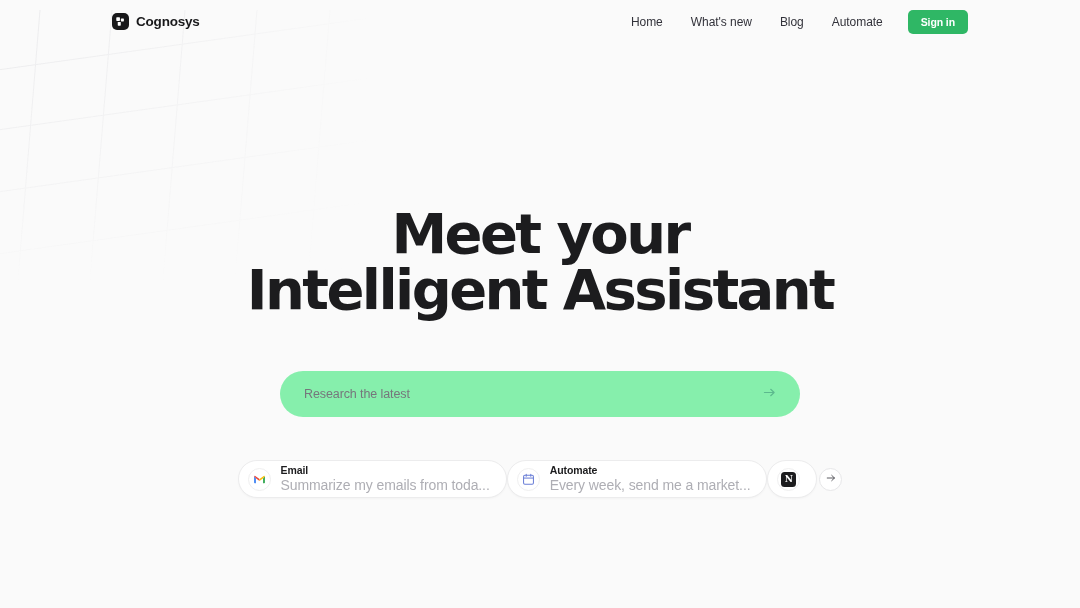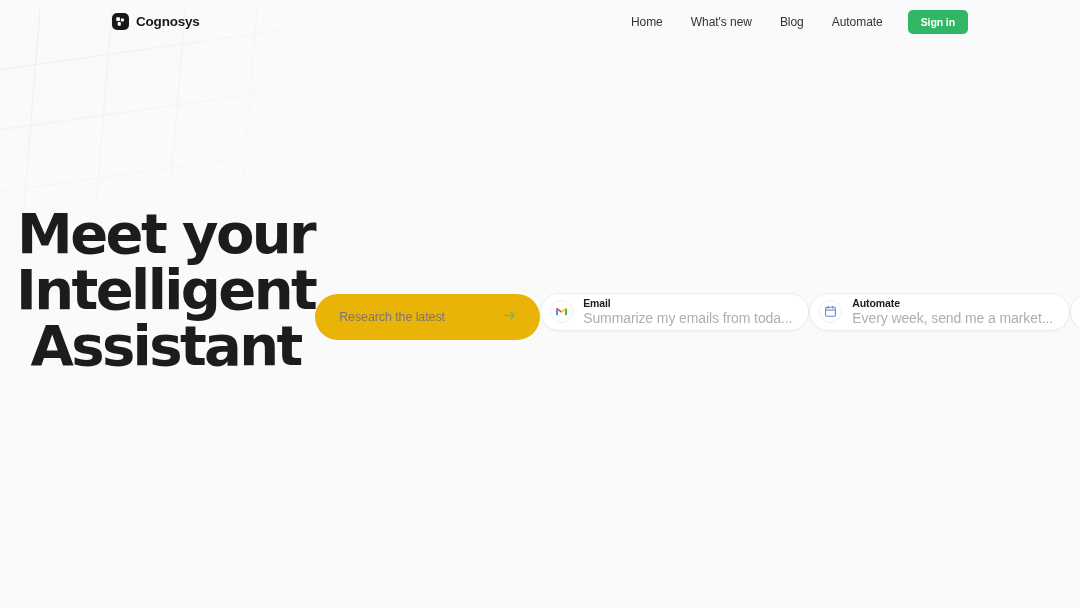--- a/index.html
+++ b/index.html
@@ -90,43 +90,42 @@
     cursor: pointer;
     letter-spacing: -0.1px;
     font-family: "Liberation Sans", sans-serif;
   }
 
   
   .hero {
     position: relative;
     z-index: 4;
     display: flex;
-    flex-direction: row;
+    flex-direction: column;
     align-items: center;
     padding-top: 163px;
-    padding-left: 16px;
   }
 
   .headline {
     font-size: 56px;
     line-height: 1.0;
     font-weight: 700;
     color: #1c1c1e;
     text-align: center;
     letter-spacing: -2.6px;
     max-width: 600px;
     font-family: "DejaVu Sans", sans-serif;
   }
 
   
   .search-wrap {
     margin-top: 53px;
     width: 520px;
     height: 46px;
-    background: #eab308;
+    background: #86efac;
     border-radius: 23px;
     display: flex;
     align-items: center;
     padding: 0 22px 0 24px;
     cursor: text;
   }
   .search-input {
     flex: 1;
     border: none;
     outline: none;

